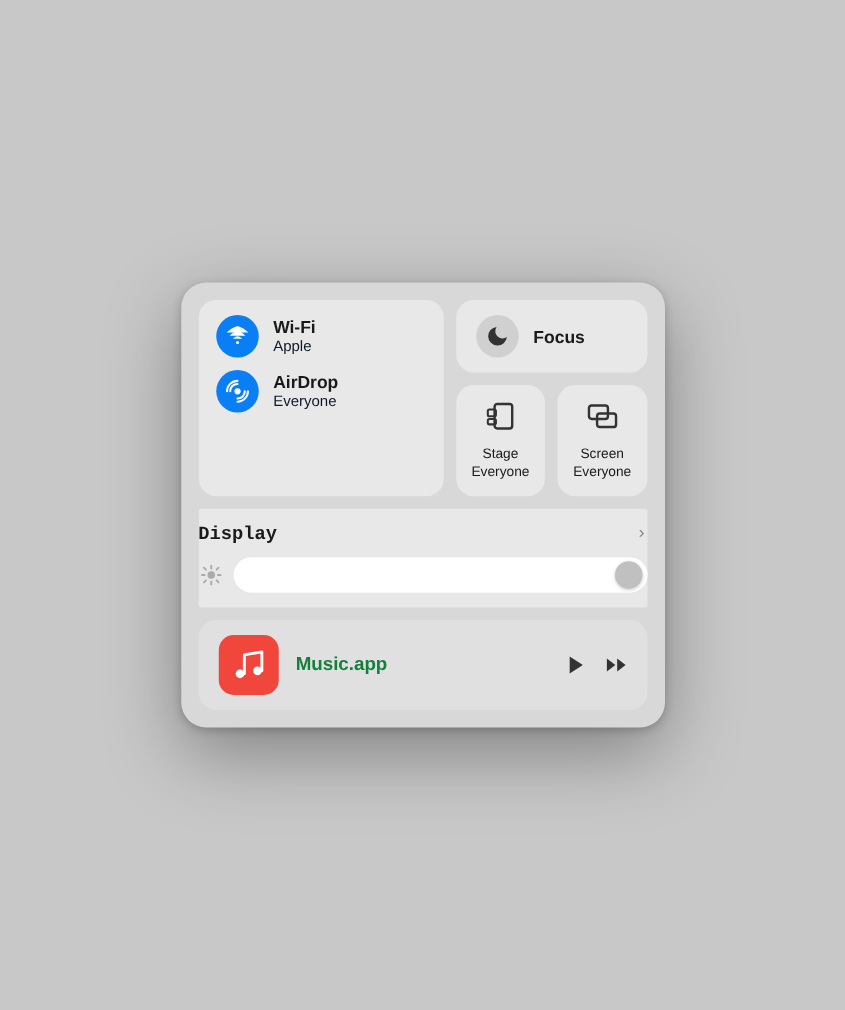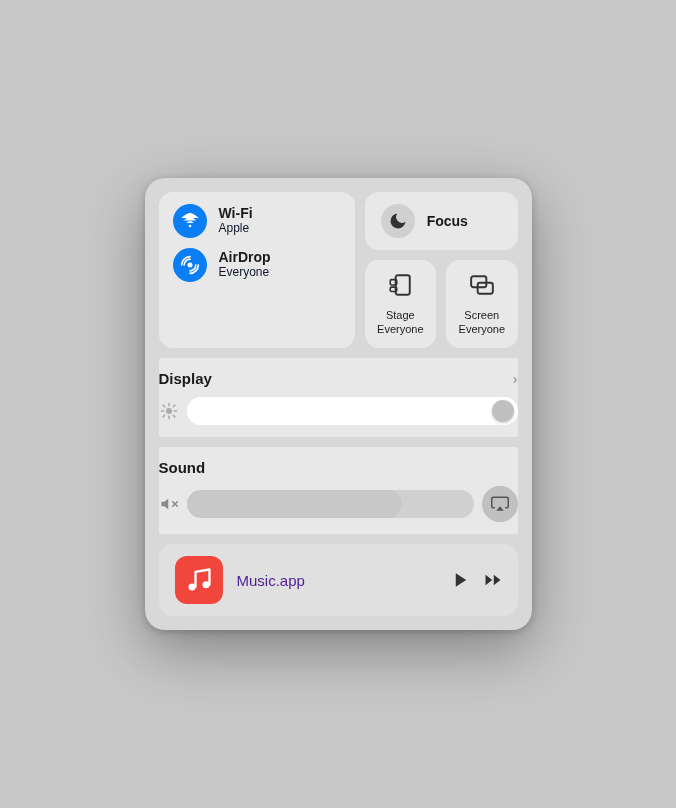--- a/index.html
+++ b/index.html
@@ -155,20 +155,21 @@
       color: #1a1a1a;
       text-align: center;
       line-height: 1.3;
     }
 
     
     .section-tile {
       background: #e8e8e8;
       border-radius: 2px;
       padding: 12px 0;
+      font-family: Liberation Mono, monospace;
     }
 
     .section-header {
       display: flex;
       justify-content: space-between;
       align-items: center;
       margin-bottom: 10px;
       cursor: pointer;
     }
 
@@ -301,22 +302,22 @@
     }
 
     .music-app-icon svg {
       width: 28px;
       height: 28px;
       fill: white;
     }
 
     .music-title {
       font-size: 15px;
-      font-weight: 400;
-      color: #4c1d95;
+      font-weight: 700;
+      color: #15803d;
       flex: 1;
     }
 
     .music-controls {
       display: flex;
       align-items: center;
       gap: 14px;
     }
 
     .music-controls svg {
@@ -426,43 +427,20 @@
           <line x1="6.3" y1="17.7" x2="4.2" y2="19.8" stroke="#aaa" stroke-width="2" stroke-linecap="round"></line>
         </svg>
       </div>
       <div class="slider-track">
         <div class="slider-fill" style="width:100%;"></div>
         <div class="slider-thumb"></div>
       </div>
     </div>
   </div>
 
-  <div class="section-tile">
-    <div class="section-header">
-      <span class="section-title">Sound</span>
-    </div>
-    <div class="slider-row">
-      <div class="sound-mute-icon">
-        <svg viewBox="0 0 24 24" xmlns="http://www.w3.org/2000/svg">
-          <path d="M11 5L6 9H2v6h4l5 4V5z" fill="#888"></path>
-          <line x1="23" y1="9" x2="17" y2="15" stroke="#888" stroke-width="2" stroke-linecap="round"></line>
-          <line x1="17" y1="9" x2="23" y2="15" stroke="#888" stroke-width="2" stroke-linecap="round"></line>
-        </svg>
-      </div>
-      <div class="slider-track sound-slider-track" style="flex:1;height:28px;border-radius:14px;position:relative;overflow:hidden;cursor:pointer;">
-        <div class="sound-fill" style="position:absolute;left:0;top:0;height:100%;width:75%;background:#c8c8c8;border-radius:14px;"></div>
-      </div>
-      <div class="airplay-btn">
-        <svg viewBox="0 0 24 24" xmlns="http://www.w3.org/2000/svg">
-          <path d="M5 17H3a2 2 0 0 1-2-2V5a2 2 0 0 1 2-2h18a2 2 0 0 1 2 2v10a2 2 0 0 1-2 2h-2" fill="none" stroke="#555" stroke-width="2"></path>
-          <polygon points="12 15 17 21 7 21 12 15" fill="#555"></polygon>
-        </svg>
-      </div>
-    </div>
-  </div>
 
   <div class="music-tile">
     <div class="music-app-icon">
       <svg viewBox="0 0 24 24" xmlns="http://www.w3.org/2000/svg">
         <path d="M9 18V5l12-2v13" fill="none" stroke="white" stroke-width="2" stroke-linecap="round" stroke-linejoin="round"></path>
         <circle cx="6" cy="18" r="3" fill="white"></circle>
         <circle cx="18" cy="16" r="3" fill="white"></circle>
       </svg>
     </div>
     <span class="music-title">Music.app</span>

